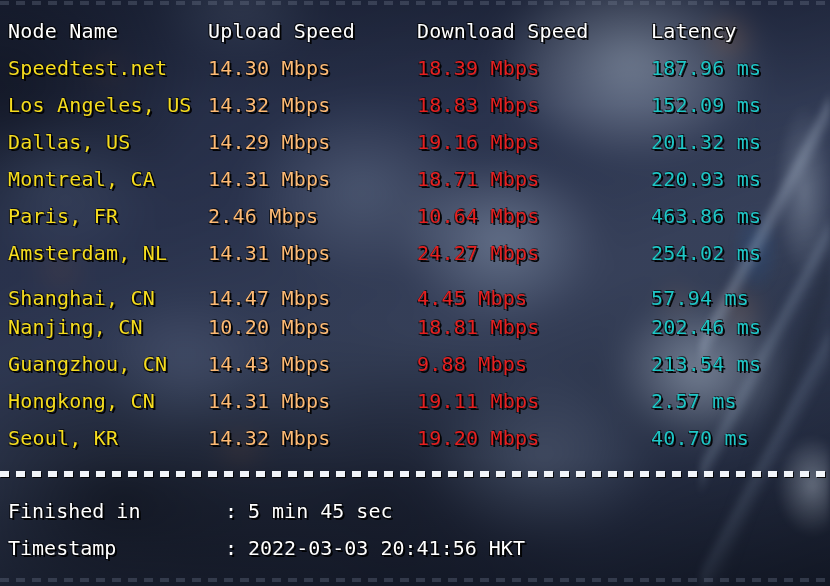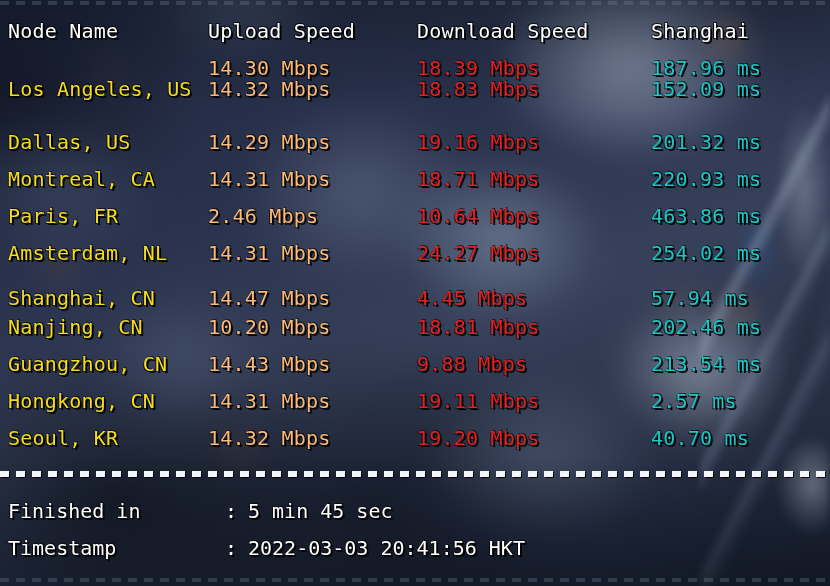--- a/index.html
+++ b/index.html
@@ -193,30 +193,31 @@
   <div id="bg-shade"></div>
 
   <div id="content">
 
     <div class="hrule top"></div>
 
     <div class="row" style="top:21px;">
       <span class="cell c-node txt-head">Node Name</span>
       <span class="cell c-up   txt-head">Upload Speed</span>
       <span class="cell c-down txt-head">Download Speed</span>
-      <span class="cell c-lat  txt-head">Shanghai</span>
+      <span class="cell c-lat  txt-head">Latency</span>
     </div>
 
     <div class="row" style="top:58px;">
+      <span class="cell c-node txt-node">Speedtest.net</span>
       <span class="cell c-up   txt-up">14.30 Mbps</span>
       <span class="cell c-down txt-down">18.39 Mbps</span>
       <span class="cell c-lat  txt-lat">187.96 ms</span>
     </div>
 
-    <div class="row" style="top:79px;">
+    <div class="row" style="top:95px;">
       <span class="cell c-node txt-node">Los Angeles, US</span>
       <span class="cell c-up   txt-up">14.32 Mbps</span>
       <span class="cell c-down txt-down">18.83 Mbps</span>
       <span class="cell c-lat  txt-lat">152.09 ms</span>
     </div>
 
     <div class="row" style="top:132px;">
       <span class="cell c-node txt-node">Dallas, US</span>
       <span class="cell c-up   txt-up">14.29 Mbps</span>
       <span class="cell c-down txt-down">19.16 Mbps</span>

